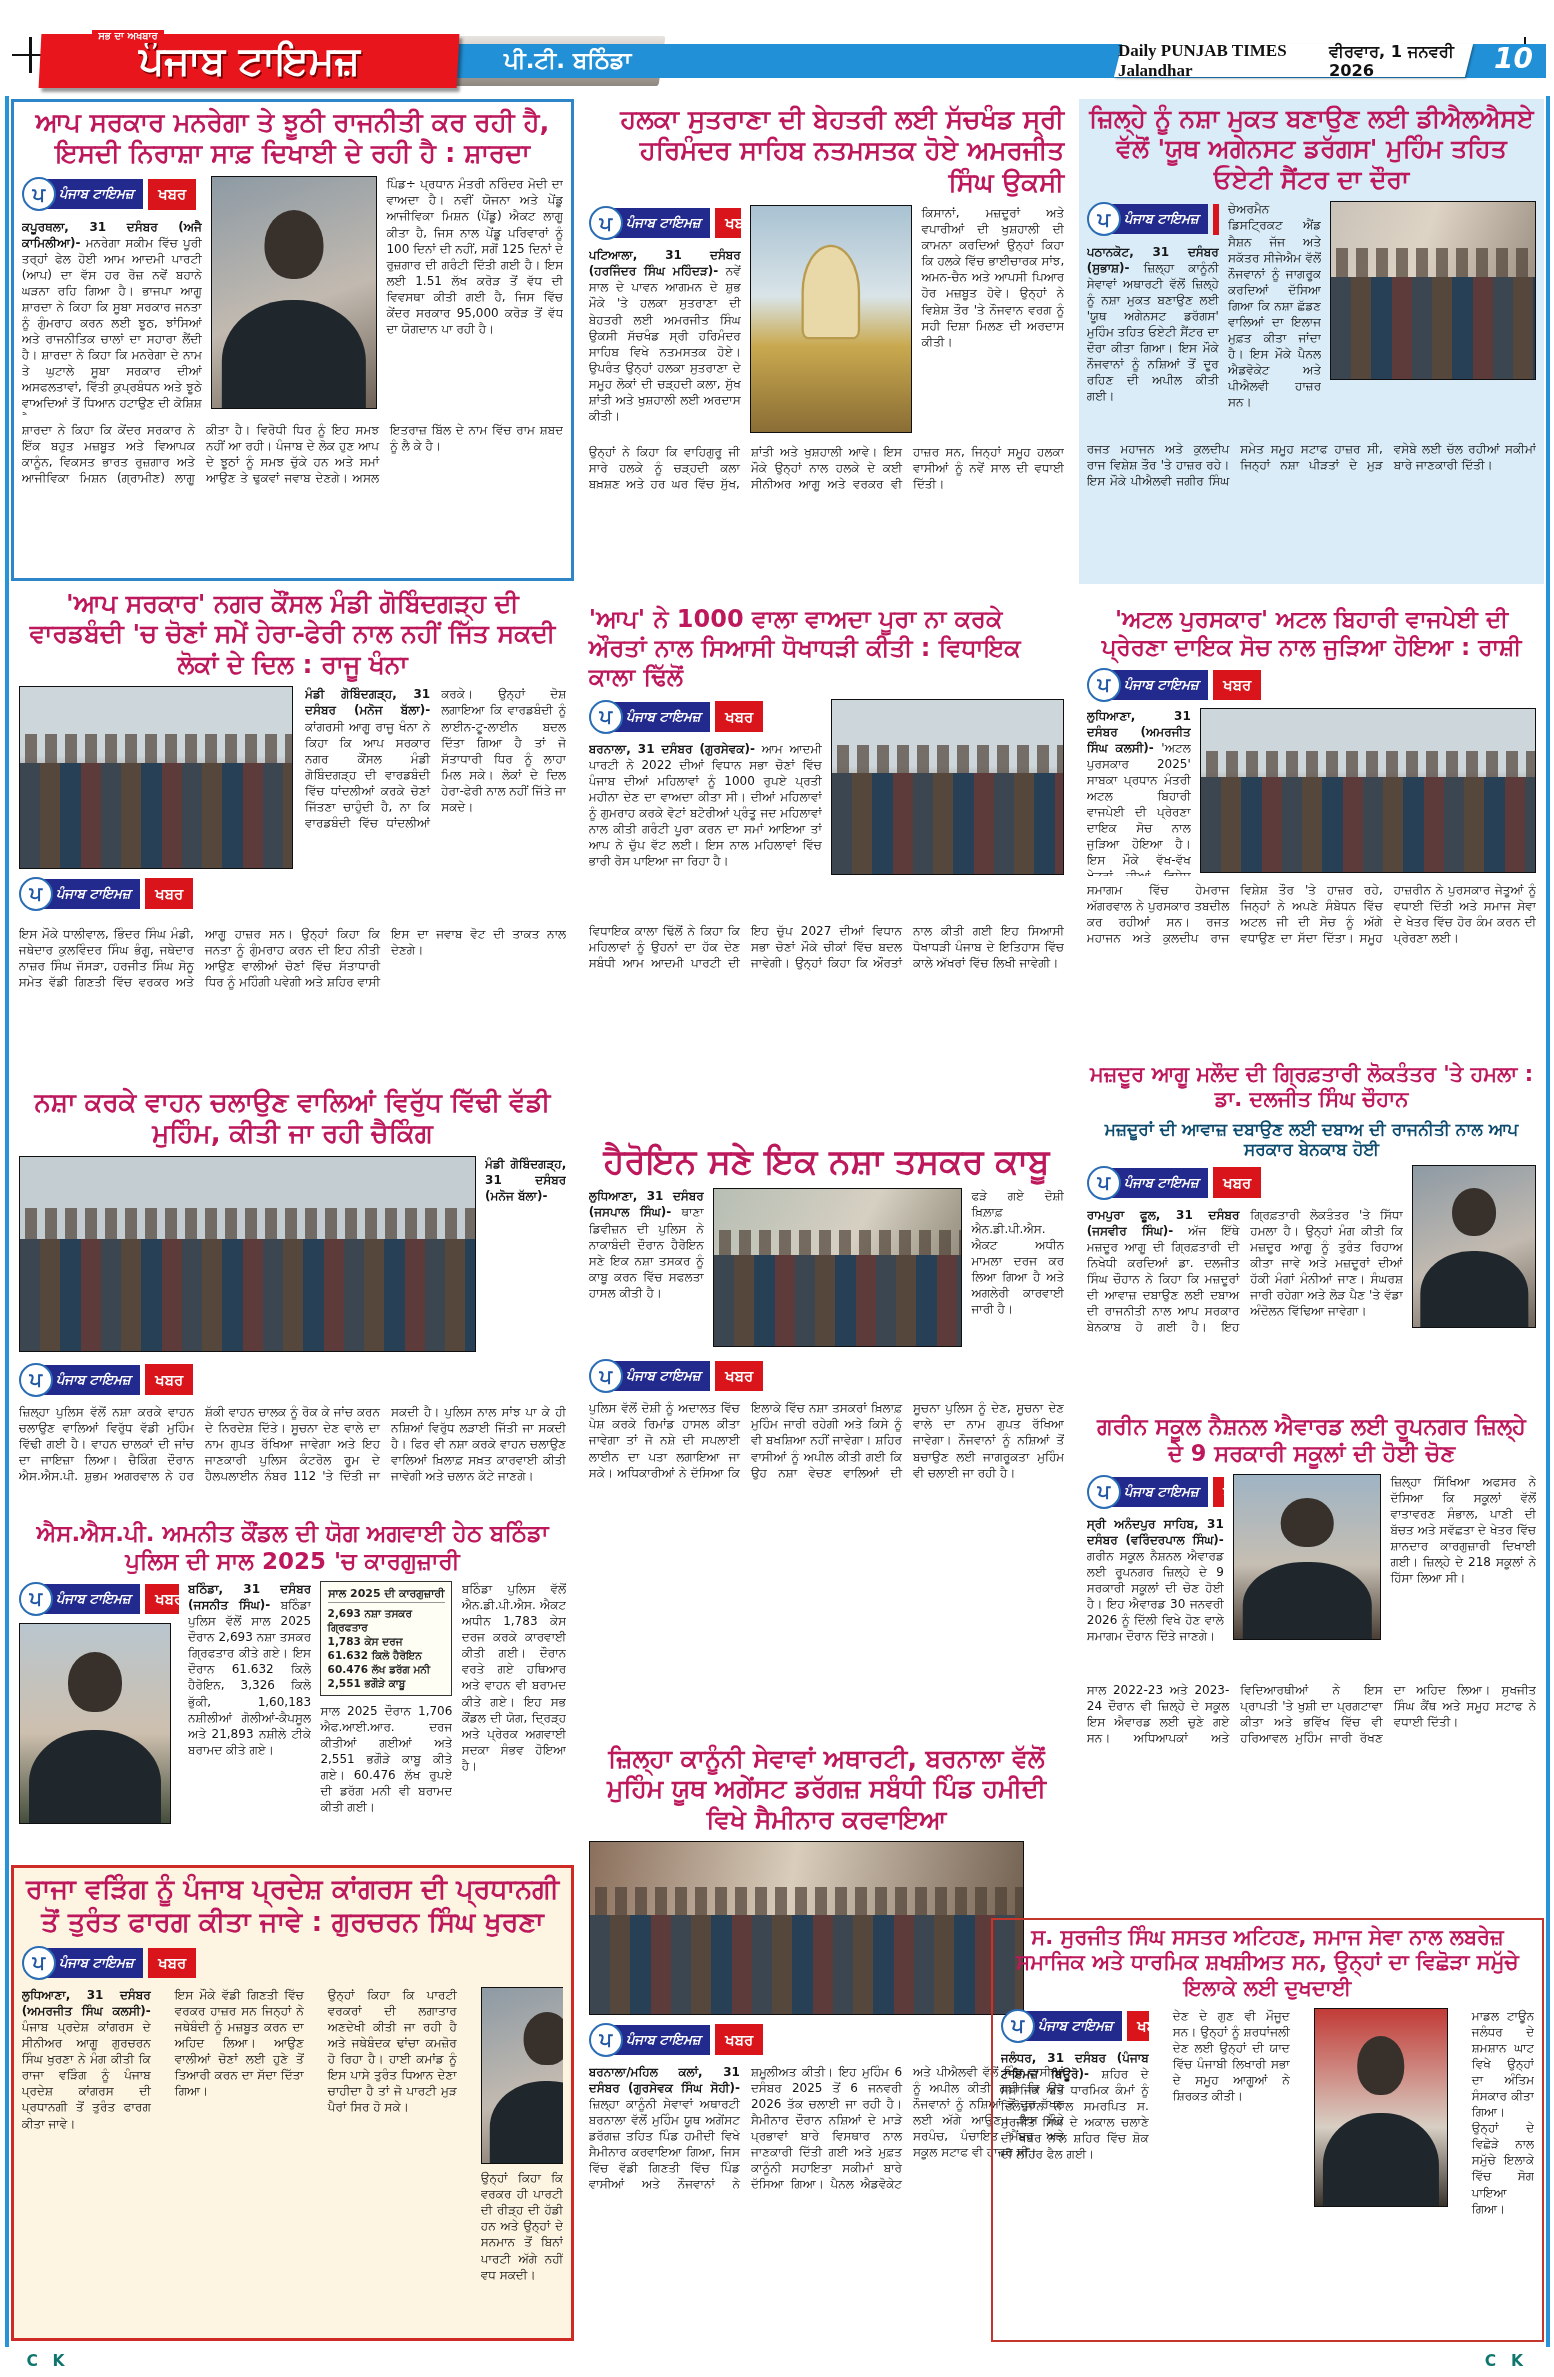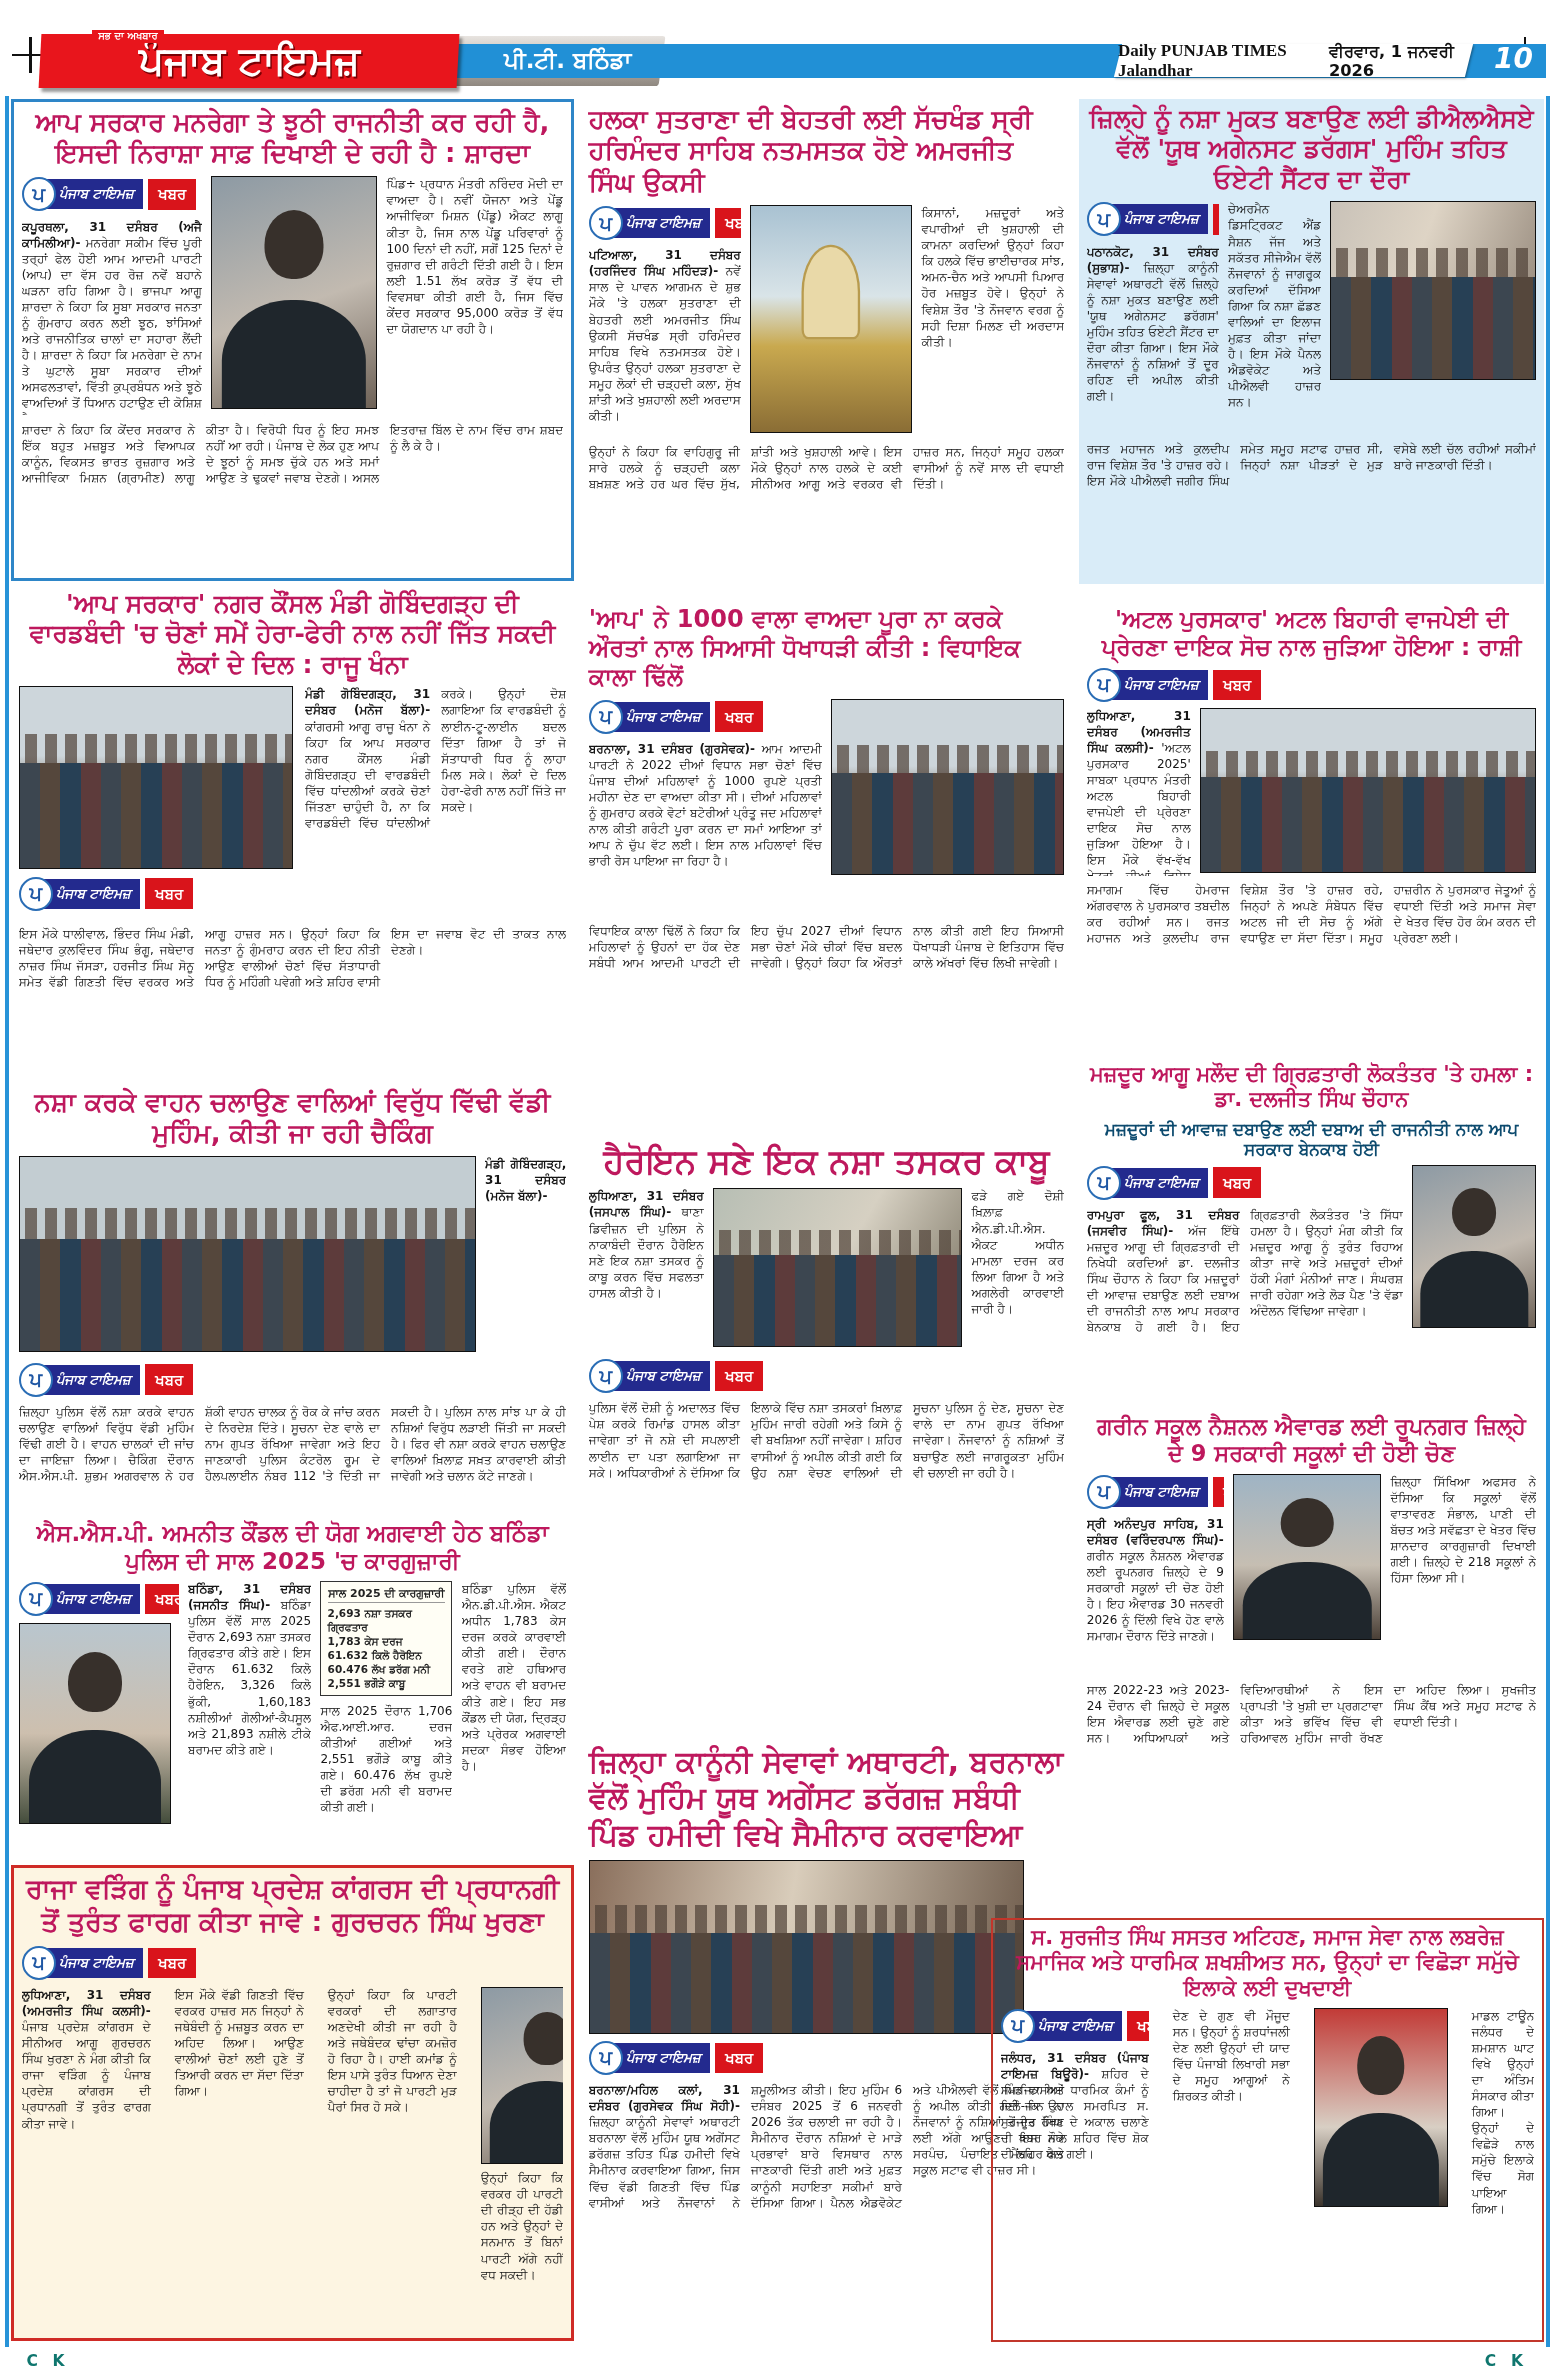--- a/index.html
+++ b/index.html
@@ -129,21 +129,21 @@
       <div class="cell" style="flex:1">
         <p class="bt"><span>ਪਿੰਡ÷ ਪ੍ਰਧਾਨ ਮੰਤਰੀ ਨਰਿੰਦਰ ਮੋਦੀ ਦਾ ਵਾਅਦਾ ਹੈ। ਨਵੀਂ ਯੋਜਨਾ ਅਤੇ ਪੇਂਡੂ ਆਜੀਵਿਕਾ ਮਿਸ਼ਨ (ਪੇਂਡੂ) ਐਕਟ ਲਾਗੂ ਕੀਤਾ ਹੈ, ਜਿਸ ਨਾਲ ਪੇਂਡੂ ਪਰਿਵਾਰਾਂ ਨੂੰ 100 ਦਿਨਾਂ ਦੀ ਨਹੀਂ, ਸਗੋਂ 125 ਦਿਨਾਂ ਦੇ ਰੁਜ਼ਗਾਰ ਦੀ ਗਰੰਟੀ ਦਿੱਤੀ ਗਈ ਹੈ। ਇਸ ਲਈ 1.51 ਲੱਖ ਕਰੋੜ ਤੋਂ ਵੱਧ ਦੀ ਵਿਵਸਥਾ ਕੀਤੀ ਗਈ ਹੈ, ਜਿਸ ਵਿੱਚ ਕੇਂਦਰ ਸਰਕਾਰ 95,000 ਕਰੋੜ ਤੋਂ ਵੱਧ ਦਾ ਯੋਗਦਾਨ ਪਾ ਰਹੀ ਹੈ।</span></p>
       </div>
     </div>
     <div class="cols3" style="height:131px">
       <p class="bt"><span>ਸ਼ਾਰਦਾ ਨੇ ਕਿਹਾ ਕਿ ਕੇਂਦਰ ਸਰਕਾਰ ਨੇ ਇੱਕ ਬਹੁਤ ਮਜ਼ਬੂਤ ਅਤੇ ਵਿਆਪਕ ਕਾਨੂੰਨ, ਵਿਕਸਤ ਭਾਰਤ ਰੁਜ਼ਗਾਰ ਅਤੇ ਆਜੀਵਿਕਾ ਮਿਸ਼ਨ (ਗ੍ਰਾਮੀਣ) ਲਾਗੂ ਕੀਤਾ ਹੈ। ਵਿਰੋਧੀ ਧਿਰ ਨੂੰ ਇਹ ਸਮਝ ਨਹੀਂ ਆ ਰਹੀ। ਪੰਜਾਬ ਦੇ ਲੋਕ ਹੁਣ ਆਪ ਦੇ ਝੂਠਾਂ ਨੂੰ ਸਮਝ ਚੁੱਕੇ ਹਨ ਅਤੇ ਸਮਾਂ ਆਉਣ ਤੇ ਢੁਕਵਾਂ ਜਵਾਬ ਦੇਣਗੇ। ਅਸਲ ਇਤਰਾਜ਼ ਬਿੱਲ ਦੇ ਨਾਮ ਵਿੱਚ ਰਾਮ ਸ਼ਬਦ ਨੂੰ ਲੈ ਕੇ ਹੈ।</span></p>
     </div>
   </section>
 
   <section class="art" style="left:581px;top:99px;width:491px;height:482px">
-    <h2 class="hl" style="font-size:26px;text-align:left">ਹਲਕਾ ਸੁਤਰਾਣਾ ਦੀ ਬੇਹਤਰੀ ਲਈ ਸੱਚਖੰਡ ਸ੍ਰੀ ਹਰਿਮੰਦਰ ਸਾਹਿਬ ਨਤਮਸਤਕ ਹੋਏ ਅਮਰਜੀਤ ਸਿੰਘ ਉਕਸੀ</h2>
+    <h2 class="hl" style="font-size:26px;text-align:right">ਹਲਕਾ ਸੁਤਰਾਣਾ ਦੀ ਬੇਹਤਰੀ ਲਈ ਸੱਚਖੰਡ ਸ੍ਰੀ ਹਰਿਮੰਦਰ ਸਾਹਿਬ ਨਤਮਸਤਕ ਹੋਏ ਅਮਰਜੀਤ ਸਿੰਘ ਉਕਸੀ</h2>
     <div class="row" style="height:233px">
       <div class="cell" style="width:152px">
         <div class="badge">
           <span class="b-logo">ਪ</span>
           <span class="b-brand">ਪੰਜਾਬ ਟਾਇਮਜ਼</span>
           <span class="b-news">ਖਬਰ</span>
         </div>
         <p class="bt"><b class="dl">ਪਟਿਆਲਾ, 31 ਦਸੰਬਰ (ਹਰਜਿੰਦਰ ਸਿੰਘ ਮਹਿੰਦੜ)-</b> <span>ਨਵੇਂ ਸਾਲ ਦੇ ਪਾਵਨ ਆਗਮਨ ਦੇ ਸ਼ੁਭ ਮੌਕੇ 'ਤੇ ਹਲਕਾ ਸੁਤਰਾਣਾ ਦੀ ਬੇਹਤਰੀ ਲਈ ਅਮਰਜੀਤ ਸਿੰਘ ਉਕਸੀ ਸੱਚਖੰਡ ਸ੍ਰੀ ਹਰਿਮੰਦਰ ਸਾਹਿਬ ਵਿਖੇ ਨਤਮਸਤਕ ਹੋਏ। ਉਪਰੰਤ ਉਨ੍ਹਾਂ ਹਲਕਾ ਸੁਤਰਾਣਾ ਦੇ ਸਮੂਹ ਲੋਕਾਂ ਦੀ ਚੜ੍ਹਦੀ ਕਲਾ, ਸੁੱਖ ਸ਼ਾਂਤੀ ਅਤੇ ਖੁਸ਼ਹਾਲੀ ਲਈ ਅਰਦਾਸ ਕੀਤੀ।</span></p>
       </div>
       <div class="photo ph-temple dome" style="width:162px;height:228px"></div>
@@ -356,21 +356,21 @@
       <p class="bt" style="width:129px"><span>ਇਸ ਮੌਕੇ ਵੱਡੀ ਗਿਣਤੀ ਵਿੱਚ ਵਰਕਰ ਹਾਜ਼ਰ ਸਨ ਜਿਨ੍ਹਾਂ ਨੇ ਜਥੇਬੰਦੀ ਨੂੰ ਮਜ਼ਬੂਤ ਕਰਨ ਦਾ ਅਹਿਦ ਲਿਆ। ਆਉਣ ਵਾਲੀਆਂ ਚੋਣਾਂ ਲਈ ਹੁਣੇ ਤੋਂ ਤਿਆਰੀ ਕਰਨ ਦਾ ਸੱਦਾ ਦਿੱਤਾ ਗਿਆ।</span></p>
       <p class="bt" style="width:129px"><span>ਉਨ੍ਹਾਂ ਕਿਹਾ ਕਿ ਪਾਰਟੀ ਵਰਕਰਾਂ ਦੀ ਲਗਾਤਾਰ ਅਣਦੇਖੀ ਕੀਤੀ ਜਾ ਰਹੀ ਹੈ ਅਤੇ ਜਥੇਬੰਦਕ ਢਾਂਚਾ ਕਮਜ਼ੋਰ ਹੋ ਰਿਹਾ ਹੈ। ਹਾਈ ਕਮਾਂਡ ਨੂੰ ਇਸ ਪਾਸੇ ਤੁਰੰਤ ਧਿਆਨ ਦੇਣਾ ਚਾਹੀਦਾ ਹੈ ਤਾਂ ਜੋ ਪਾਰਟੀ ਮੁੜ ਪੈਰਾਂ ਸਿਰ ਹੋ ਸਕੇ।</span></p>
       <div class="cell" style="flex:1">
         <div class="photo ph-port person" style="width:132px;height:177px"></div>
         <p class="bt"><span>ਉਨ੍ਹਾਂ ਕਿਹਾ ਕਿ ਵਰਕਰ ਹੀ ਪਾਰਟੀ ਦੀ ਰੀੜ੍ਹ ਦੀ ਹੱਡੀ ਹਨ ਅਤੇ ਉਨ੍ਹਾਂ ਦੇ ਸਨਮਾਨ ਤੋਂ ਬਿਨਾਂ ਪਾਰਟੀ ਅੱਗੇ ਨਹੀਂ ਵਧ ਸਕਦੀ।</span></p>
       </div>
     </div>
   </section>
 
   <section class="art" style="left:581px;top:1739px;width:491px;height:603px">
-    <h2 class="hl" style="font-size:30px;text-align:left">ਜ਼ਿਲ੍ਹਾ ਕਾਨੂੰਨੀ ਸੇਵਾਵਾਂ ਅਥਾਰਟੀ, ਬਰਨਾਲਾ ਵੱਲੋਂ ਮੁਹਿੰਮ ਯੂਥ ਅਗੇਂਸਟ ਡਰੱਗਜ਼ ਸਬੰਧੀ ਪਿੰਡ ਹਮੀਦੀ ਵਿਖੇ ਸੈਮੀਨਾਰ ਕਰਵਾਇਆ</h2>
+    <h2 class="hl" style="font-size:25px;text-align:center">ਜ਼ਿਲ੍ਹਾ ਕਾਨੂੰਨੀ ਸੇਵਾਵਾਂ ਅਥਾਰਟੀ, ਬਰਨਾਲਾ ਵੱਲੋਂ ਮੁਹਿੰਮ ਯੂਥ ਅਗੇਂਸਟ ਡਰੱਗਜ਼ ਸਬੰਧੀ ਪਿੰਡ ਹਮੀਦੀ ਵਿਖੇ ਸੈਮੀਨਾਰ ਕਰਵਾਇਆ</h2>
     <div class="photo ph-seminar crowd" style="width:435px;height:174px;margin:3.1px 0 6.2px"></div>
     <div class="badge">
       <span class="b-logo">ਪ</span>
       <span class="b-brand">ਪੰਜਾਬ ਟਾਇਮਜ਼</span>
       <span class="b-news">ਖਬਰ</span>
     </div>
     <div class="cols3" style="height:300px">
       <p class="bt"><b class="dl">ਬਰਨਾਲਾ/ਮਹਿਲ ਕਲਾਂ, 31 ਦਸੰਬਰ (ਗੁਰਸੇਵਕ ਸਿੰਘ ਸੋਹੀ)-</b> <span>ਜ਼ਿਲ੍ਹਾ ਕਾਨੂੰਨੀ ਸੇਵਾਵਾਂ ਅਥਾਰਟੀ ਬਰਨਾਲਾ ਵੱਲੋਂ ਮੁਹਿੰਮ ਯੂਥ ਅਗੇਂਸਟ ਡਰੱਗਜ਼ ਤਹਿਤ ਪਿੰਡ ਹਮੀਦੀ ਵਿਖੇ ਸੈਮੀਨਾਰ ਕਰਵਾਇਆ ਗਿਆ, ਜਿਸ ਵਿੱਚ ਵੱਡੀ ਗਿਣਤੀ ਵਿੱਚ ਪਿੰਡ ਵਾਸੀਆਂ ਅਤੇ ਨੌਜਵਾਨਾਂ ਨੇ ਸ਼ਮੂਲੀਅਤ ਕੀਤੀ।</span> <span>ਇਹ ਮੁਹਿੰਮ 6 ਦਸੰਬਰ 2025 ਤੋਂ 6 ਜਨਵਰੀ 2026 ਤੱਕ ਚਲਾਈ ਜਾ ਰਹੀ ਹੈ। ਸੈਮੀਨਾਰ ਦੌਰਾਨ ਨਸ਼ਿਆਂ ਦੇ ਮਾੜੇ ਪ੍ਰਭਾਵਾਂ ਬਾਰੇ ਵਿਸਥਾਰ ਨਾਲ ਜਾਣਕਾਰੀ ਦਿੱਤੀ ਗਈ ਅਤੇ ਮੁਫ਼ਤ ਕਾਨੂੰਨੀ ਸਹਾਇਤਾ ਸਕੀਮਾਂ ਬਾਰੇ ਦੱਸਿਆ ਗਿਆ।</span> <span>ਪੈਨਲ ਐਡਵੋਕੇਟ ਅਤੇ ਪੀਐਲਵੀ ਵੱਲੋਂ ਪਿੰਡ ਵਾਸੀਆਂ ਨੂੰ ਅਪੀਲ ਕੀਤੀ ਗਈ ਕਿ ਉਹ ਨੌਜਵਾਨਾਂ ਨੂੰ ਨਸ਼ਿਆਂ ਤੋਂ ਦੂਰ ਰੱਖਣ ਲਈ ਅੱਗੇ ਆਉਣ। ਇਸ ਮੌਕੇ ਸਰਪੰਚ, ਪੰਚਾਇਤ ਮੈਂਬਰ ਅਤੇ ਸਕੂਲ ਸਟਾਫ ਵੀ ਹਾਜ਼ਰ ਸੀ।</span></p>
     </div>
   </section>

